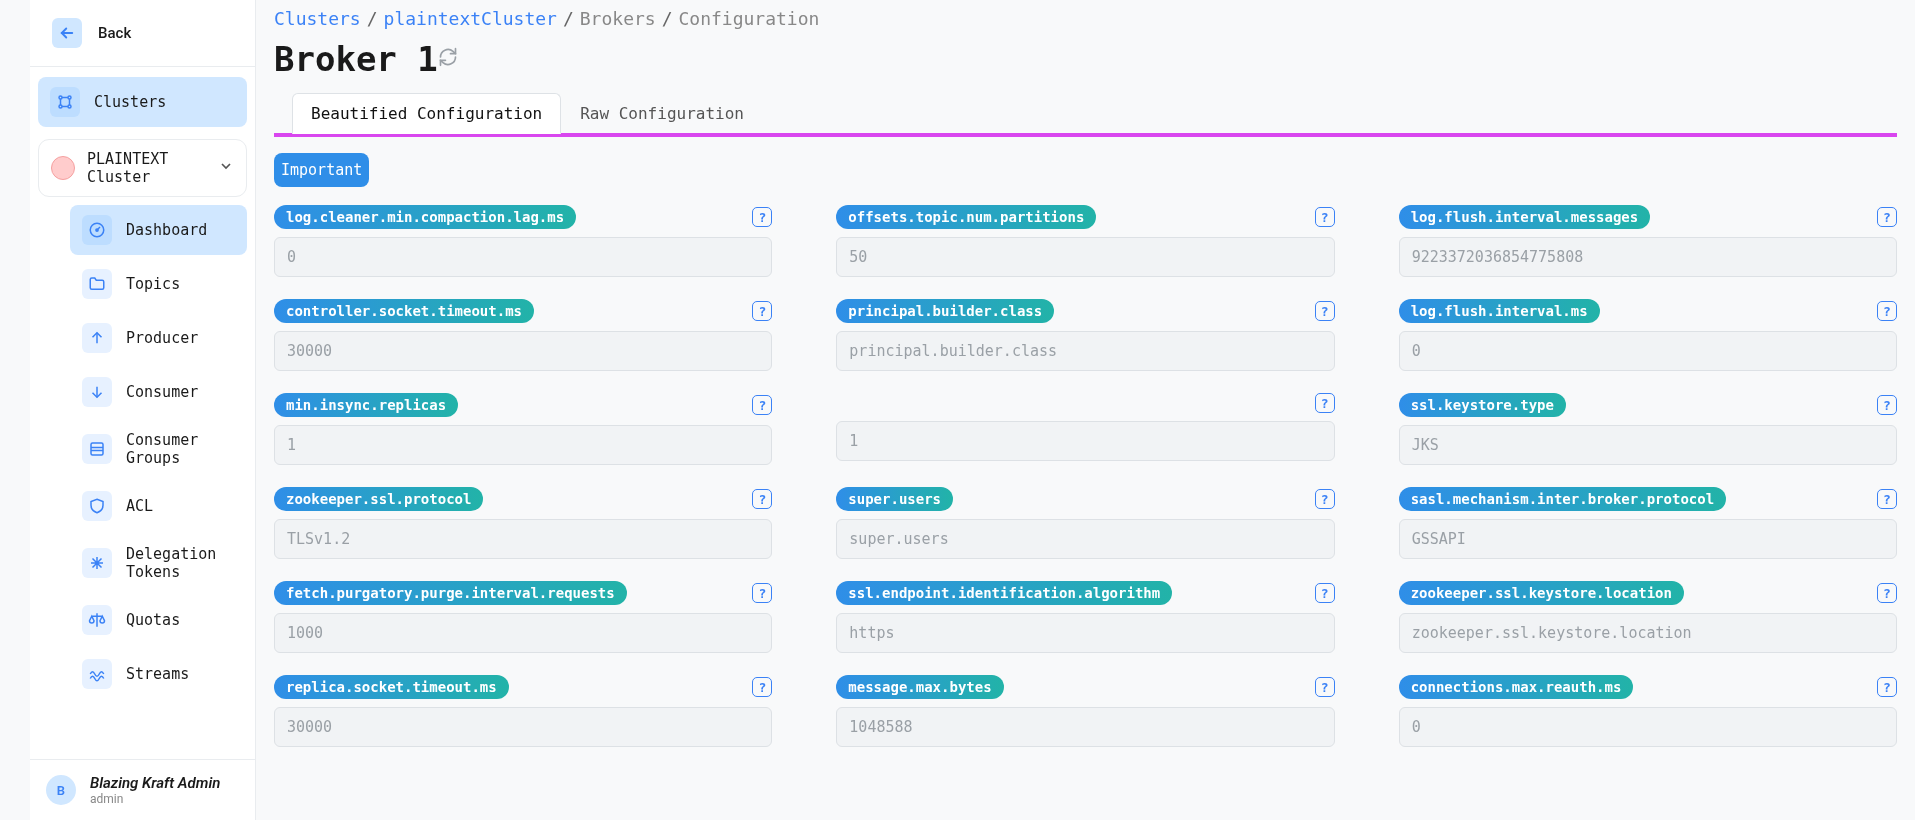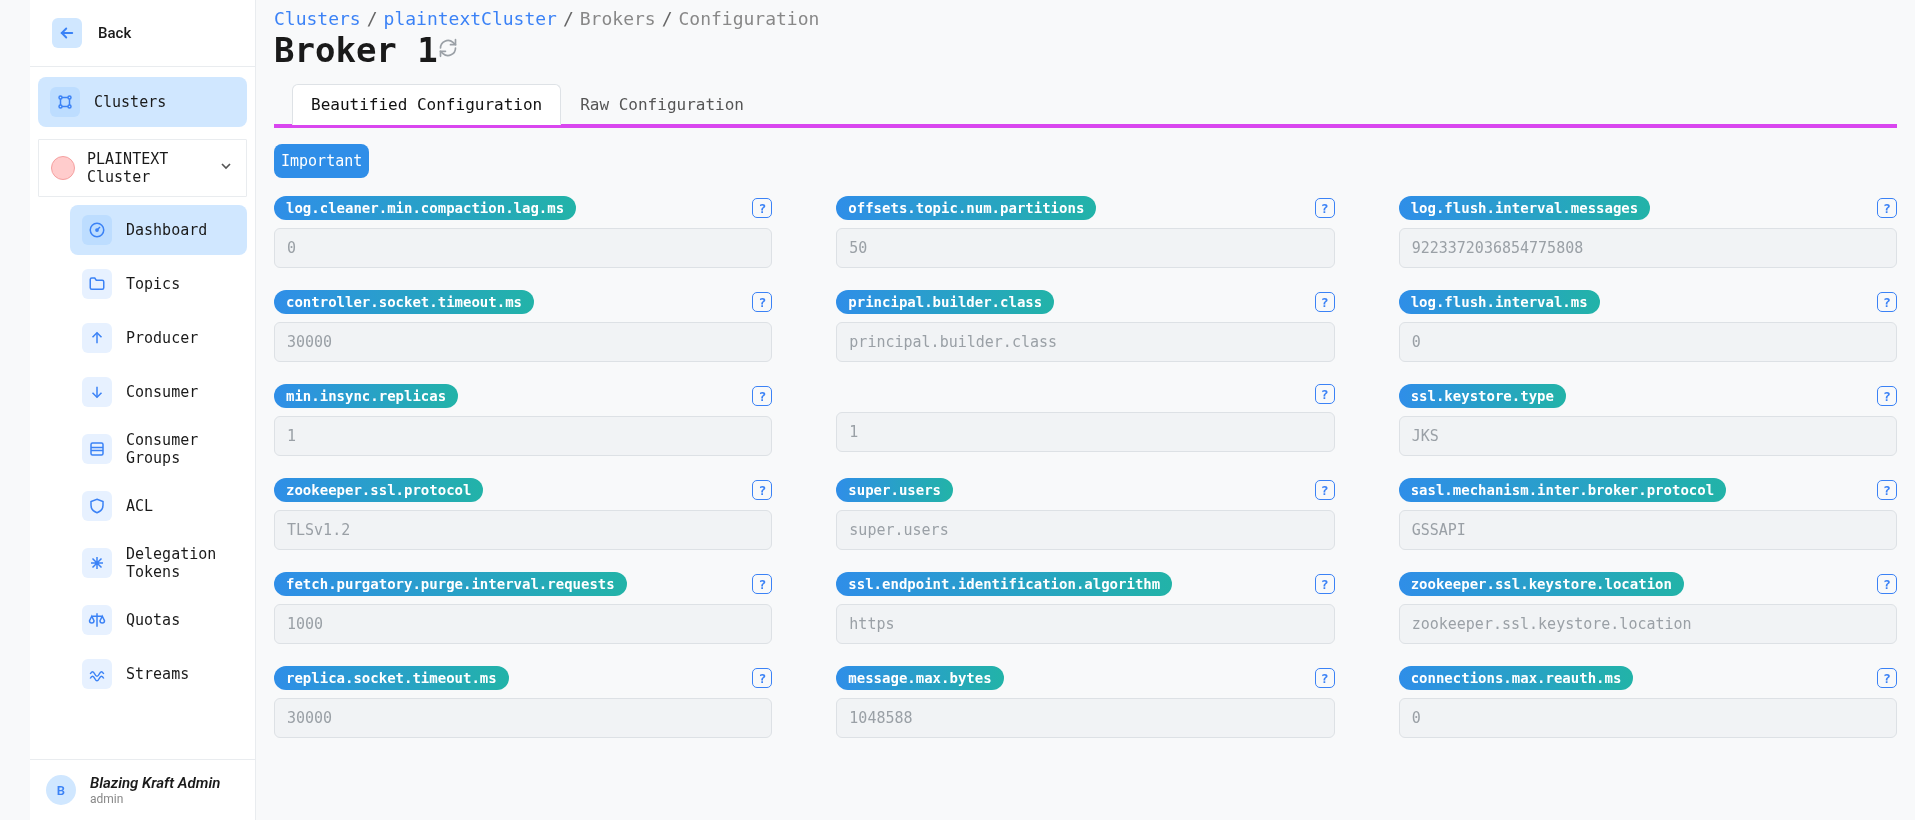--- a/index.html
+++ b/index.html
@@ -76,21 +76,21 @@
   flex-shrink: 0;
 }
 .sidebar-item.active .icon-box {
   background: #bdddff;
 }
 .cluster-select {
   display: flex;
   align-items: center;
   gap: 12px;
   padding: 10px 12px;
-  border-radius: 1px;
+  border-radius: 11px;
   border: 1px solid #e9ecef;
   margin: 8px;
   cursor: pointer;
   font-family: ui-monospace, "SF Mono", Menlo, Consolas, monospace;
   font-size: 15px;
 }
 .cluster-dot {
   width: 24px;
   height: 24px;
   border-radius: 50%;
@@ -143,21 +143,21 @@
 }
 .main {
   flex: 1;
   padding: 8px 18px 18px 18px;
   overflow-y: auto;
 }
 .breadcrumb {
   font-family: ui-monospace, "SF Mono", Menlo, Consolas, monospace;
   font-size: 18px;
   color: #888;
-  margin-bottom: 1px;
+  margin-bottom: 10px;
 }
 .breadcrumb a {
   color: #3b82f6;
   text-decoration: none;
 }
 .breadcrumb .sep {
   color: #666;
   padding: 0 6px;
 }
 .page-title {

